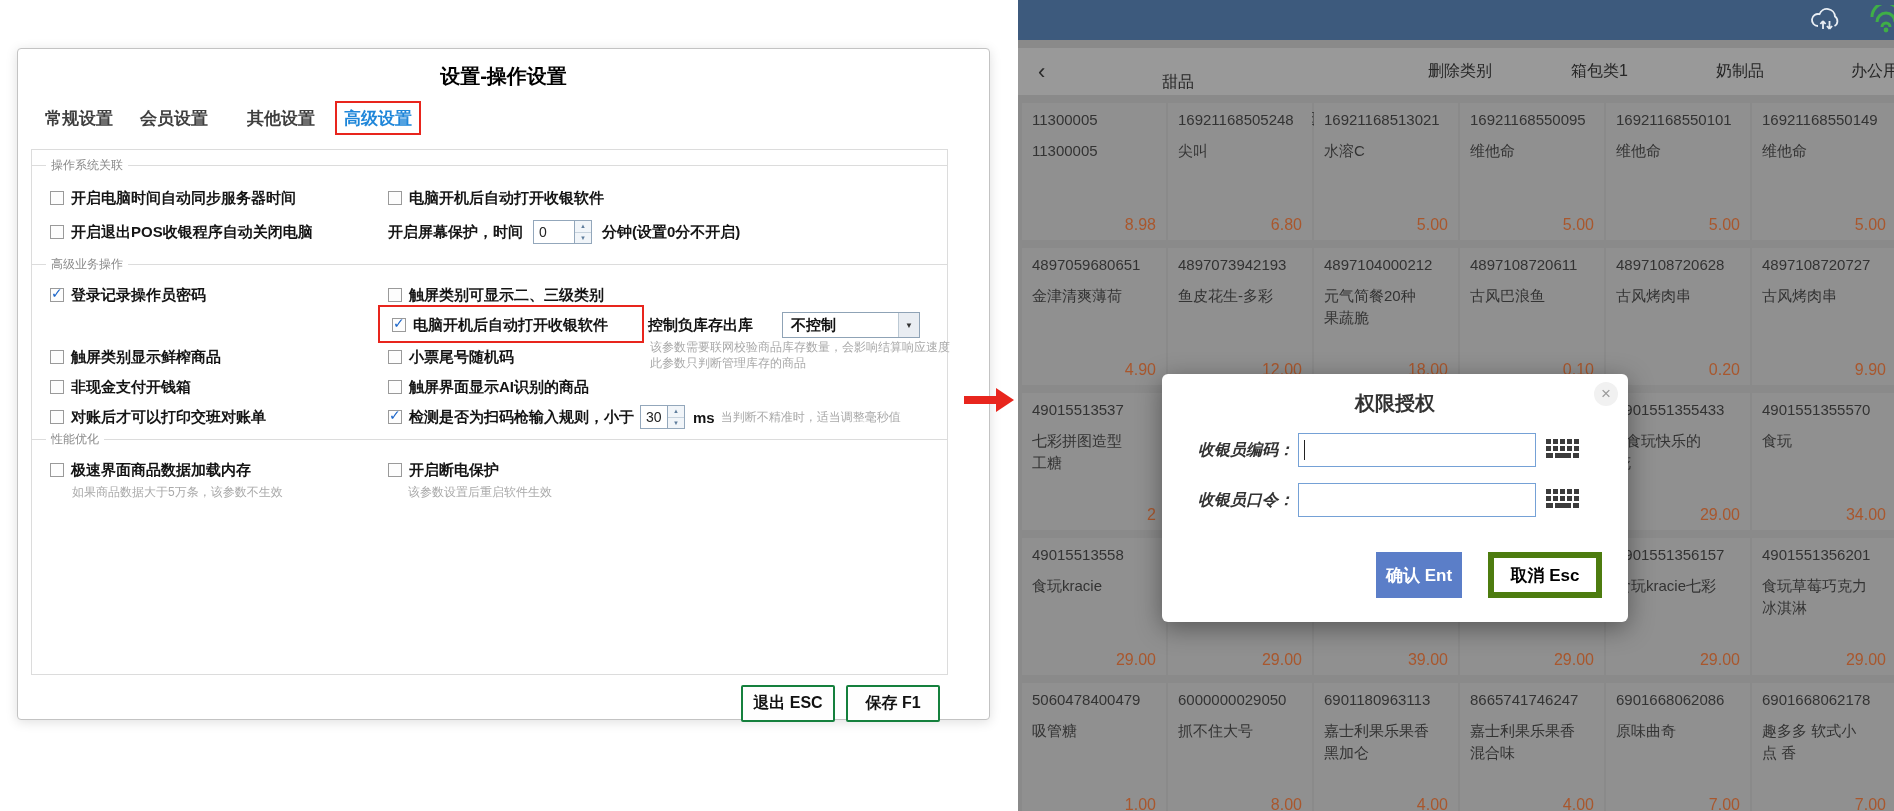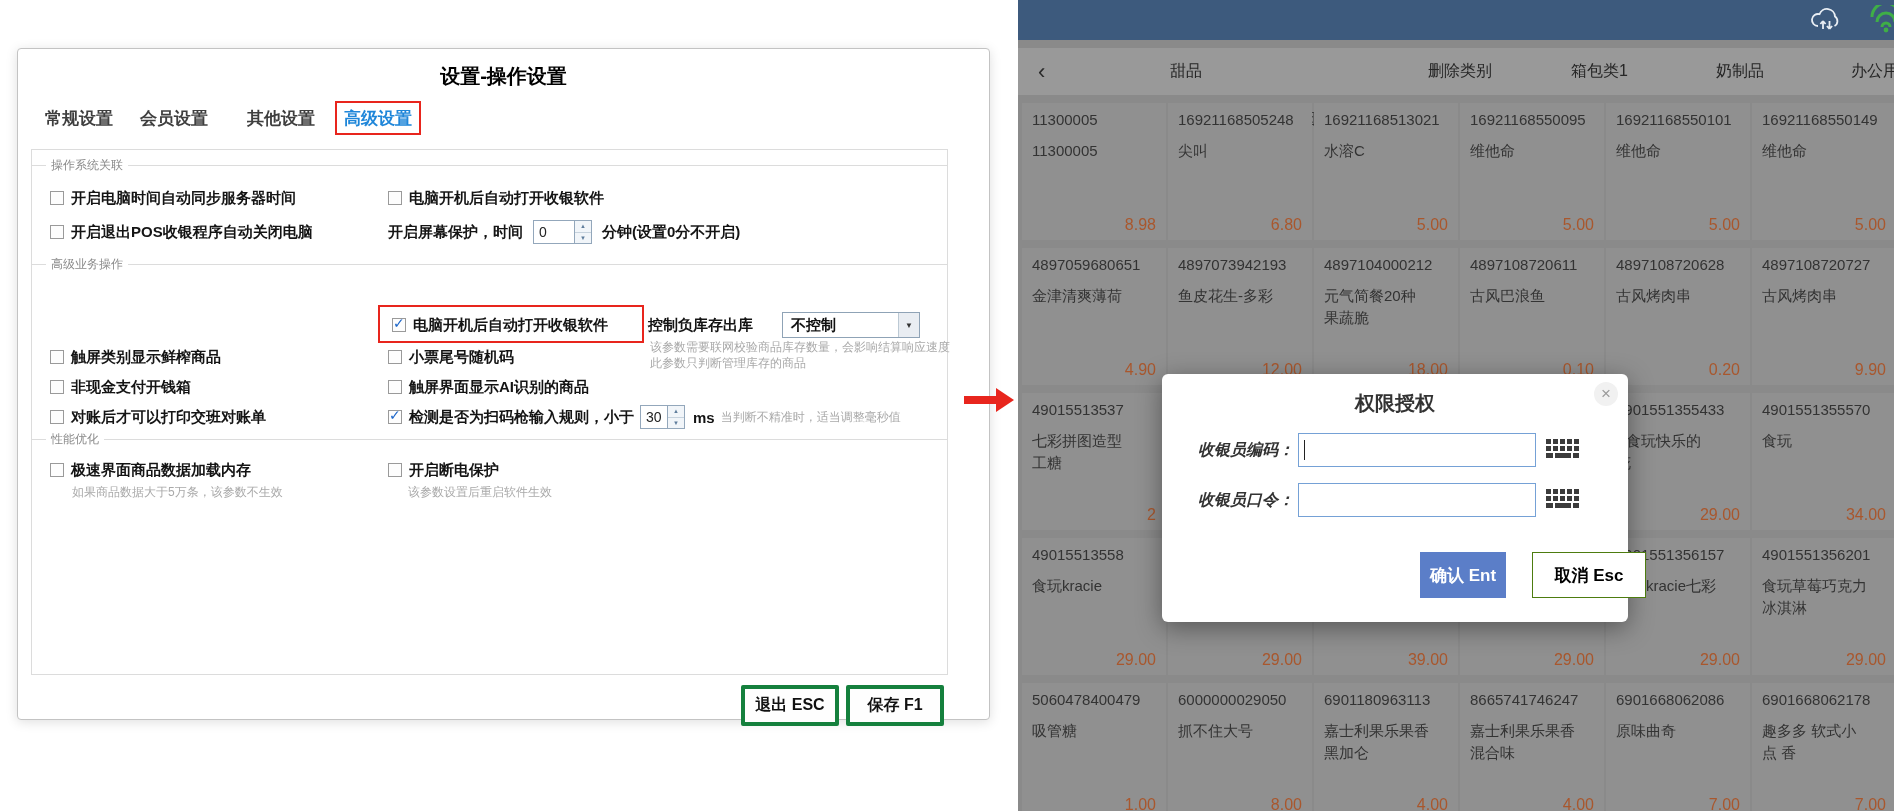--- a/index.html
+++ b/index.html
@@ -41,21 +41,21 @@
     font-style:normal;font-size:6px;color:#5f7d9c;background:#f1f5f9;}
   .spin i:first-child{border-bottom:1px solid #c6d2dd;}
   .dd{position:absolute;width:138px;height:26px;border:1px solid #8fa3b6;
     background:#fff;display:flex;align-items:center;box-sizing:border-box;}
   .dd .dd-text{flex:1;padding-left:8px;font-size:15px;font-weight:600;color:#111;}
   .dd .dd-arrow{width:20px;height:100%;background:#e9edf2;border-left:1px solid #bcc9d4;
     display:flex;align-items:center;justify-content:center;font-size:8px;color:#333;}
   .redbox-qr{position:absolute;left:346px;top:40px;width:262px;height:34px;
     border:2px solid #e8251d;pointer-events:none;}
   .dlg-btn{position:absolute;top:636px;width:90px;height:33px;background:#fefefe;
-    border:4px solid #15803d;border-radius:2px;display:flex;align-items:center;
+    border:2px solid #15803d;border-radius:2px;display:flex;align-items:center;
     justify-content:center;font-size:16px;font-weight:600;color:#111;cursor:default;}
   
   .arrow{position:absolute;left:964px;top:388px;width:52px;height:24px;}
   .arrow .shaft{position:absolute;left:0;top:8px;width:32px;height:8px;background:#e8251d;}
   .arrow .head{position:absolute;left:32px;top:0;width:0;height:0;
     border-left:18px solid #e8251d;border-top:12px solid transparent;border-bottom:12px solid transparent;}
   
   .pos{position:absolute;left:1018px;top:0;width:876px;height:811px;
     background:#8a8a8a;overflow:hidden;}
   .topbar{position:absolute;left:0;top:0;width:100%;height:40px;background:#3d5a7d;}
@@ -81,23 +81,23 @@
     background:#f1f1f1;color:#9b9b9b;font-size:17px;display:flex;align-items:center;
     justify-content:center;cursor:default;}
   .m-row{position:absolute;left:0;width:100%;height:36px;display:flex;align-items:center;}
   .m-row .lbl{width:118px;margin-left:14px;text-align:right;font-size:16px;
     font-weight:600;color:#333;flex:none;white-space:nowrap;font-style:italic;}
   .m-row .inp{width:238px;height:34px;border:1px solid #75a1d6;background:#fff;
     margin-left:4px;position:relative;box-sizing:border-box;flex:none;}
   .caret{position:absolute;left:5px;top:6px;width:1px;height:20px;background:#222;}
   .kb{margin-left:6px;flex:none;display:flex;}
   .m-btn{position:absolute;top:178px;height:46px;display:flex;align-items:center;
-    justify-content:center;font-size:17px;font-weight:bold;cursor:default;box-sizing:border-box;margin-left:44px;}
+    justify-content:center;font-size:17px;font-weight:bold;cursor:default;box-sizing:border-box;}
   .m-confirm{left:214px;width:86px;background:#5b7ec8;color:#fff;}
-  .m-cancel{left:326px;width:114px;background:#fff;border:1px solid #4d7c0f;color:#000;}
+  .m-cancel{left:326px;width:114px;background:#fff;border:6px solid #4d7c0f;color:#000;}
 </style>
 </head>
 <body>
 
 <div class="dialog">
   <div class="dlg-title">设置-操作设置</div>
 
   <div class="tab" style="left:18px">常规设置</div>
   <div class="tab" style="left:113px">会员设置</div>
   <div class="tab" style="left:220px">其他设置</div>
@@ -131,20 +131,30 @@
             </span>
           <span class="plain" style="margin-left:10px">分钟(设置0分不开启)</span>
         </span>
       </div>
     </div>
 
     <div class="group" style="top:114px;height:175px">
       <span class="group-label">高级业务操作</span>
       <div class="redbox-qr"></div>
 
+      <div class="row" style="top:16px">
+        <span class="at" style="left:18px">
+          <span class="cb on"></span>
+          <span class="cblabel">登录记录操作员密码</span>
+        </span>
+        <span class="at" style="left:356px">
+          <span class="cb"></span>
+          <span class="cblabel">触屏类别可显示二、三级类别</span>
+        </span>
+      </div>
 
       <div class="row" style="top:46px">
         <span class="at" style="left:360px">
           <span class="cb on"></span>
           <span class="cblabel">电脑开机后自动打开收银软件</span>
         </span>
         <span class="at" style="left:616px">
           <span class="plain">控制负库存出库</span>
         </span>
         <span class="dd" style="left:750px;top:1px">
@@ -238,21 +248,21 @@
         <path d="M11 17 a9 9 0 0 1 18 0" fill="none" stroke="#3fae47" stroke-width="3"></path>
         <path d="M16 22 a4 4 0 0 1 8 0" fill="none" stroke="#3fae47" stroke-width="3"></path>
         <circle cx="20" cy="25" r="2.4" fill="#3fae47"></circle>
       </svg>
     </span>
   </div>
 
   <div class="catbar">
     <span class="back">‹</span>
 
-  <span class="cat" style="left: 152px;">甜品</span>
+  <span class="cat" style="left: 144px; margin-top: 11px;">甜品</span>
       <span class="cat" style="left: 282px; margin-top: 48px;">烟酒</span>
       <span class="cat" style="left: 410px;">删除类别</span>
       <span class="cat" style="left: 553px;">箱包类1</span>
       <span class="cat" style="left: 698px;">奶制品</span>
       <span class="cat" style="left: 833px;">办公用品</span>
     </div>
 
   <div class="grid">
 
   <div class="cell">

